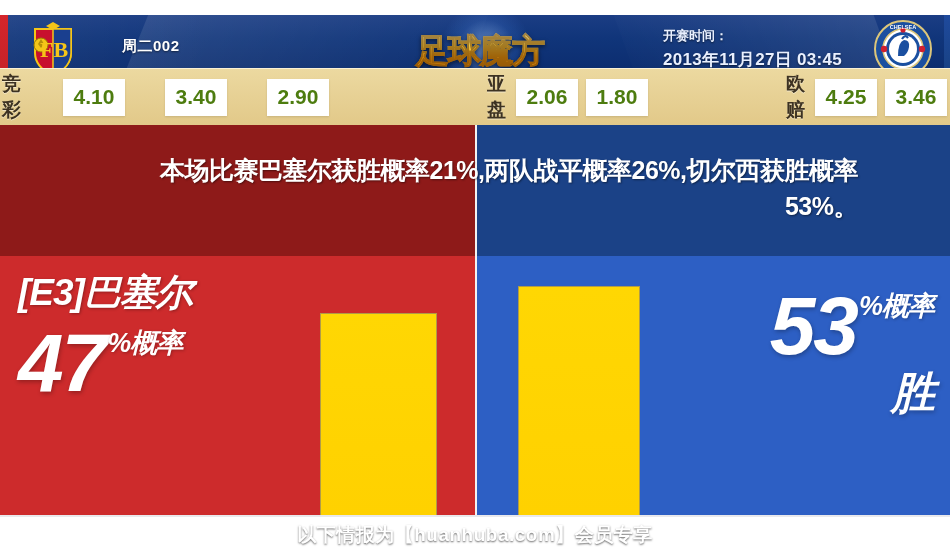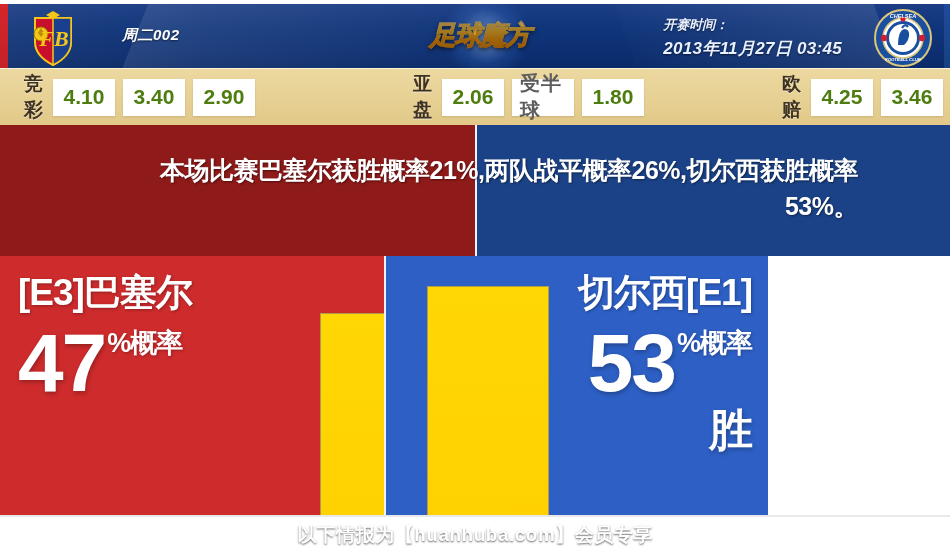--- a/index.html
+++ b/index.html
@@ -11,26 +11,25 @@
   #app {
     position:relative;
     width:950px;
     height:552px;
     overflow:hidden;
     background:#ffffff;
   }
 
   
   .header {
-    position:absolute; left:0; top:4px; width:950px; height:68px;
+    position:absolute; left:0; top:15px; width:950px; height:68px;
     background:
       linear-gradient(100deg, rgba(255,255,255,0.06) 0%, rgba(255,255,255,0.0) 22%),
       linear-gradient(180deg,#1b3d84 0%, #10357a 35%, #0d2f72 70%, #0a2a66 100%);
     overflow:hidden;
-    font-style:italic;
   }
   .hdr-sheen {
     position:absolute; top:-40px; left:130px; width:340px; height:170px;
     background:linear-gradient(115deg, rgba(255,255,255,0.10), rgba(255,255,255,0));
     transform:skewX(-22deg);
     pointer-events:none;
   }
   .hdr-sheen2 {
     position:absolute; top:-30px; right:60px; width:260px; height:150px;
     background:linear-gradient(250deg, rgba(255,255,255,0.10), rgba(255,255,255,0));
@@ -63,21 +62,21 @@
     position:absolute; left:400px; top:4px; width:160px; height:60px;
   }
   .brand-burst {
     position:absolute; left:40px; top:-18px; width:92px; height:92px;
     background:radial-gradient(ellipse at center, rgba(170,205,255,.55) 0%, rgba(80,140,235,.18) 42%, rgba(0,0,0,0) 68%);
     pointer-events:none;
   }
   .brand-text {
     position:absolute; left:0; top:10px; width:160px;
     text-align:center;
-    font-size:26px; font-weight:bold; letter-spacing:-1px;
+    font-size:33px; font-weight:bold; letter-spacing:-1px;
     background:linear-gradient(180deg,#fff6b5 0%,#ffd84a 38%,#f5a413 62%,#d98208 100%);
     -webkit-background-clip:text; background-clip:text;
     color:transparent;
     -webkit-text-stroke:1px rgba(90,45,0,.55);
     filter:drop-shadow(0 2px 2px rgba(0,0,0,.55));
   }
 
   .kickoff {
     position:absolute; right:108px; top:12px;
     text-align:left; color:#e9f0ff;
@@ -87,21 +86,21 @@
   .kickoff .k-value { font-size:17px; font-weight:bold; letter-spacing:.3px; }
 
   
   .oddsbar {
     position:absolute; left:0; top:68px; width:950px; height:57px;
     background:linear-gradient(180deg,#ecd9a0 0%,#e7d195 48%,#e2c989 100%);
     border-top:1px solid #fbf1d4;
     display:flex; align-items:center;
   }
   .odds-group { display:flex; align-items:center; }
-  .odds-group.g1 { margin-left:24px; }
+  .odds-group.g1 { margin-left:2px;gap:32px; }
   .odds-group.g2 { margin-left:150px; }
   .odds-group.g3 { margin-left:130px; }
   .odds-title {
     font-size:19px; font-weight:bold; color:#3d3222; margin-right:9px;
     letter-spacing:1px; text-shadow:0 1px 0 rgba(255,255,255,.45);
   }
   .odds-cell {
     background:#ffffff;
     min-width:62px; height:37px;
     display:flex; align-items:center; justify-content:center;
@@ -121,22 +120,23 @@
   .banner-text {
     position:absolute; left:88px; top:28px; width:770px;
     color:#ffffff; font-size:25px; font-weight:bold; line-height:1.42;
     letter-spacing:-0.5px;
     text-shadow:1px 1px 2px rgba(0,0,0,.45);
     text-align:right;
   }
 
   
   .panels {
-    position:absolute; left:0; top:256px; width:768px; height:259px;
+    position:absolute; left:0; top:256px; width:950px; height:259px;
     display:flex;
+    font-style:italic;
   }
   .panel-left {
     position:relative; width:475px; height:259px; background:#cd2b2c;
   }
   .panel-right {
     position:relative; width:475px; height:259px; background:#2d5fc4;
     border-left:2px solid #f2f2f2;
   }
 
   .team-block { position:absolute; }
@@ -247,21 +247,20 @@
     <div class="odds-group g1">
       <span class="odds-title">竞彩</span>
       <span class="odds-cell">4.10</span>
       <span class="odds-cell">3.40</span>
       <span class="odds-cell">2.90</span>
     </div>
 
     <div class="odds-group g2">
       <span class="odds-title">亚盘</span>
       <span class="odds-cell">2.06</span>
-      <span class="odds-cell handicap">受半球</span>
       <span class="odds-cell">1.80</span>
     </div>
 
     <div class="odds-group g3">
       <span class="odds-title">欧赔</span>
       <span class="odds-cell">4.25</span>
       <span class="odds-cell">3.46</span>
       <span class="odds-cell">1.84</span>
     </div>
   </div>
@@ -281,21 +280,20 @@
           <span class="prob-num">47</span>
           <span class="prob-unit">%概率</span>
         </div>
       </div>
       <div class="bar bar-left"></div>
     </div>
 
     <div class="panel-right">
       <div class="bar bar-right"></div>
       <div class="team-block right">
-        <div class="team-name">切尔西[E1]</div>
         <div class="prob-row">
           <span class="prob-num">53</span>
           <span class="prob-unit">%概率</span>
         </div>
         <div class="outcome">胜</div>
       </div>
     </div>
   </div>
 
   <div class="footer">

